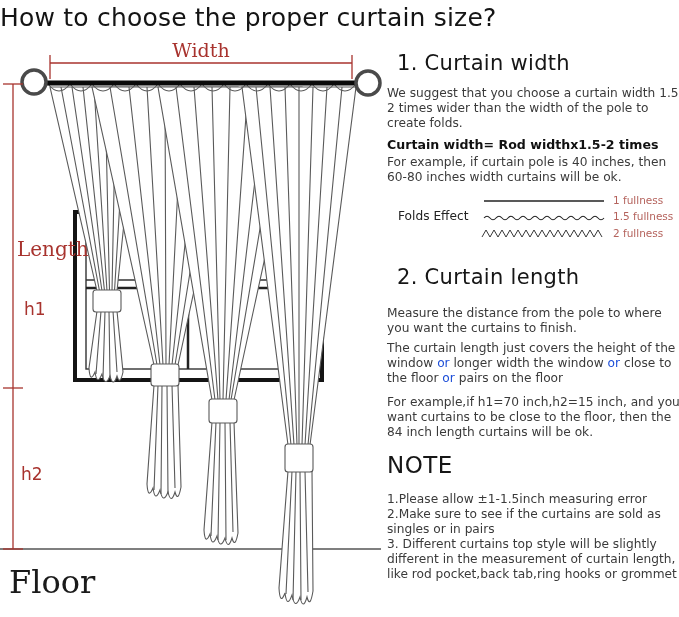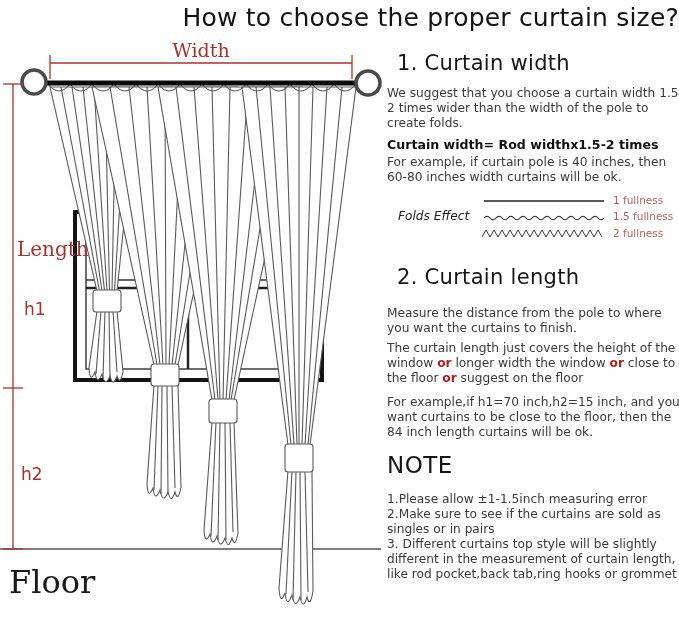--- a/index.html
+++ b/index.html
@@ -1,35 +1,35 @@
 <!DOCTYPE html>
 <html><head>
 <meta charset="utf-8">
 <style>
   html,body{margin:0;padding:0;background:#fff;}
   #page{position:relative;width:679px;height:617px;background:#fff;overflow:hidden;
         font-family:"DejaVu Sans",sans-serif;}
-  #title{position:absolute;top:3px;left:0;width:679px;text-align:right;
+  #title{position:absolute;top:3px;left:0;width:679px;text-align:left;
          font-size:25px;color:#141414;letter-spacing:.2px;}
   
   #diagram{position:absolute;left:0;top:0;}
   .measure{stroke:#a8332e;stroke-width:1.3;}
   .measureText{fill:#a8332e;}
   .serifLbl{font-family:"DejaVu Serif",serif;}
   .sansLbl{font-family:"DejaVu Sans",sans-serif;}
   .art{stroke:#5a5a5a;stroke-width:1.1;fill:#fff;}
   .artline{stroke:#5a5a5a;stroke-width:1.1;fill:none;}
   
   #col{position:absolute;left:387px;top:0;width:297px;height:617px;font-size:12.2px;
        line-height:15px;color:#3a3a3a;}
   #col .abs{position:absolute;left:0;width:297px;}
   h2.sec{margin:0;font-size:21px;font-weight:400;color:#161616;letter-spacing:.3px;}
   h2.note{margin:0;font-size:23px;font-weight:400;color:#161616;letter-spacing:.5px;}
   .ind{padding-left:10px;}
-  .b{font-weight:bold;color:#b91c1c;}
+  .b{font-weight:normal;color:#1d4ed8;}
   .formula{font-weight:bold;color:#111;font-size:12.6px;}
   .foldLabel{color:#b4625c;font-size:10.5px;line-height:12px;}
   .foldLine{stroke:#222;fill:none;}
 </style>
 </head>
 <body>
 
 <div id="page">
 
   <div id="title">How to choose the proper curtain size?</div>
@@ -106,42 +106,42 @@
   <div id="col">
 
     <h2 class="sec abs ind" style="top:56px">1. Curtain width</h2>
 
     <div class="abs" style="top:86px">We suggest that you choose a curtain width 1.5-2 times wider than the width of the pole to create folds.</div>
 
     <div class="abs formula" style="top:137px">Curtain width= Rod widthx1.5-2 times</div>
 
     <div class="abs" style="top:155px">For example, if curtain pole is 40 inches, then 60-80 inches width curtains will be ok.</div>
 
-    <div class="abs" style="top:209px;left:11px;width:90px;color:#222;font-style:italic;">Folds Effect</div>
+    <div class="abs" style="top:209px;left:11px;width:90px;color:#222;">Folds Effect</div>
 
     <svg class="abs" style="top:195px;left:95px" width="124" height="12">
       <path class="foldLine" stroke-width="1.6" d="M2,6 H122"></path>
     </svg>
     <div class="abs foldLabel" style="top:194px;left:226px;width:70px">1 fullness</div>
 
     <svg class="abs" style="top:211px;left:95px" width="124" height="12">
       <path class="foldLine" stroke-width="1.1" d="M2,7 q3,-3.5 6,0 t6,0 t6,0 t6,0 t6,0 t6,0 t6,0 t6,0 t6,0 t6,0 t6,0 t6,0 t6,0 t6,0 t6,0 t6,0 t6,0 t6,0 t6,0 t6,0"></path>
     </svg>
     <div class="abs foldLabel" style="top:210px;left:226px;width:70px">1.5 fullness</div>
 
     <svg class="abs" style="top:228px;left:93px" width="128" height="14">
       <path class="foldLine" stroke-width=".9" d="M2,9 l4,-7 l4,7 l4,-7 l4,7 l4,-7 l4,7 l4,-7 l4,7 l4,-7 l4,7 l4,-7 l4,7 l4,-7 l4,7 l4,-7 l4,7 l4,-7 l4,7 l4,-7 l4,7 l4,-7 l4,7 l4,-7 l4,7 l4,-7 l4,7 l4,-7 l4,7 l4,-7 l4,7"></path>
     </svg>
     <div class="abs foldLabel" style="top:227px;left:226px;width:70px">2 fullness</div>
 
     <h2 class="sec abs ind" style="top:270px">2. Curtain length</h2>
 
     <div class="abs" style="top:306px">Measure the distance from the pole to where you want the curtains to finish.</div>
 
-    <div class="abs" style="top:341px"><span>The curtain length just covers the height of the window </span><span class="b">or</span><span> longer width the window </span><span class="b">or</span><span> close to the floor </span><span class="b">or</span><span> suggest on the floor</span></div>
+    <div class="abs" style="top:341px"><span>The curtain length just covers the height of the window </span><span class="b">or</span><span> longer width the window </span><span class="b">or</span><span> close to the floor </span><span class="b">or</span><span> pairs on the floor</span></div>
 
     <div class="abs" style="top:395px">For example,if h1=70 inch,h2=15 inch, and you want curtains to be close to the floor, then the 84 inch length curtains will be ok.</div>
 
     <h2 class="note abs" style="top:458px">NOTE</h2>
 
     <div class="abs" style="top:492px">
       <div>1.Please allow ±1-1.5inch measuring error</div>
       <div>2.Make sure to see if the curtains are sold as singles or in pairs</div>
       <div>3. Different curtains top style will be slightly different in the measurement of curtain length, like rod pocket,back tab,ring hooks or grommet</div>
     </div>

